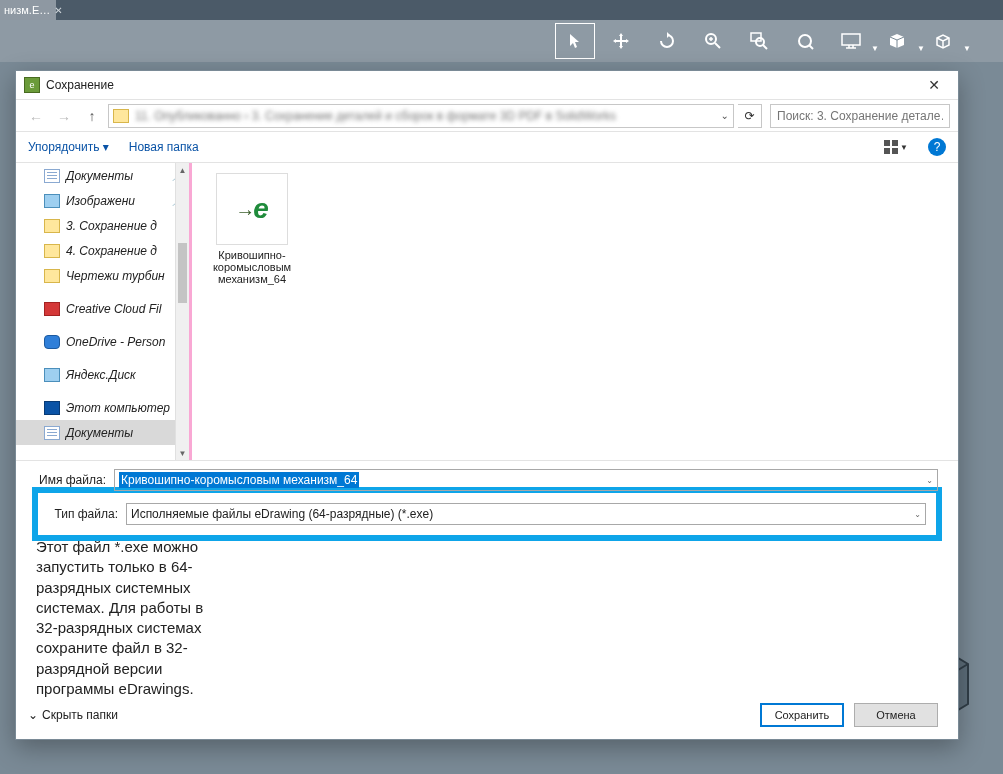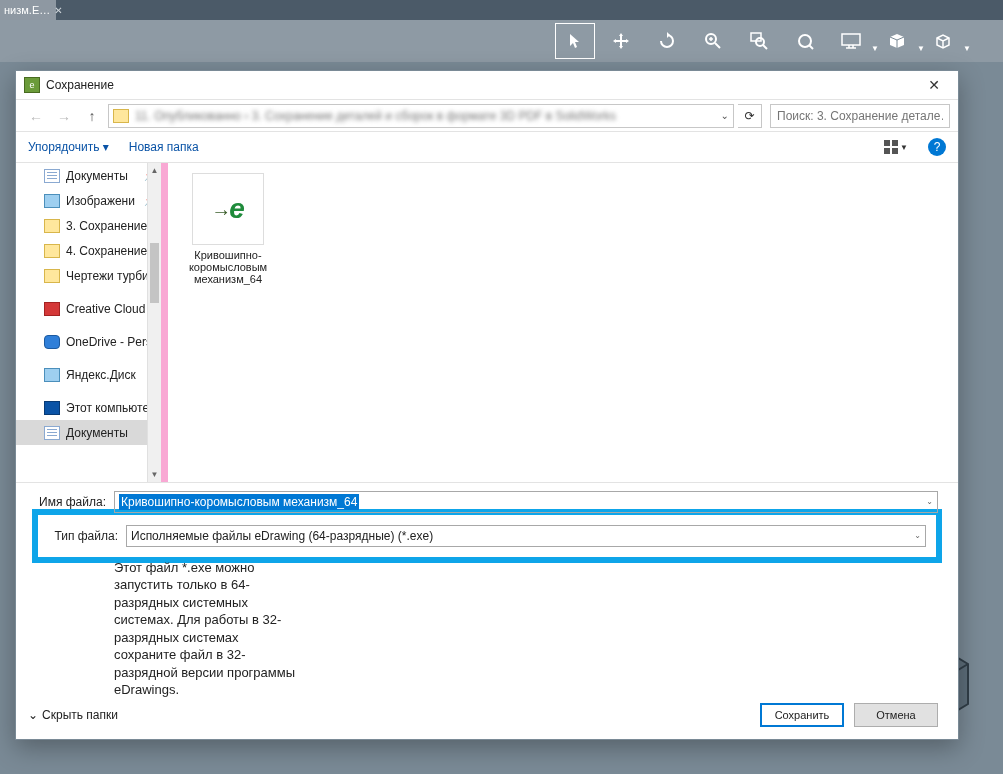--- a/index.html
+++ b/index.html
@@ -28,21 +28,21 @@
   .nav-path .blur { filter: blur(2px); white-space: nowrap; color: #777; }
   .nav-refresh { width: 24px; height: 24px; display: flex; align-items: center; justify-content: center; color: #333; border: 1px solid #c7c7c7; border-left: none; font-size: 12px; }
   .nav-search { width: 180px; height: 24px; border: 1px solid #c7c7c7; margin-left: 4px; font-size: 12px; padding: 0 6px; color: #6b6b6b; }
 
   .dlg-cmd { height: 32px; display: flex; align-items: center; padding: 0 12px; gap: 20px; border-top: 1px solid #e3e3e3; border-bottom: 1px solid #e3e3e3; font-size: 12px; color: #0a53a6; }
   .dlg-cmd .sp { flex: 1; }
   .dlg-cmd .view { color: #333; display: flex; align-items: center; gap: 2px; }
   .dlg-cmd .help { width: 18px; height: 18px; border-radius: 50%; background: #0078d4; color: #fff; font-size: 12px; display: flex; align-items: center; justify-content: center; }
 
   .dlg-body { flex: 1; display: flex; min-height: 0; border-bottom: 1px solid #e3e3e3; }
-  .tree { width: 152px; border-right: 7px solid #f9a8d4; overflow: hidden; font-size: 12px; color: #222; position: relative; }
+  .tree { width: 176px; border-right: 3px solid #f9a8d4; overflow: hidden; font-size: 12px; color: #222; position: relative; font-style: italic; }
   .tree-item { height: 25px; display: flex; align-items: center; padding-left: 28px; gap: 6px; white-space: nowrap; position: relative; }
   .tree-item.sel { background: #d9d9d9; }
   .tree-item .ico { width: 16px; height: 14px; flex: none; }
   .ico-folder { background: #ffe79c; border: 1px solid #d8b64b; }
   .ico-doc { background: #fff; border: 1px solid #8aa9d1; position: relative; }
   .ico-doc::after { content: ""; position: absolute; left: 2px; top: 2px; right: 2px; border-top: 1px solid #8aa9d1; box-shadow: 0 3px 0 #8aa9d1, 0 6px 0 #8aa9d1; }
   .ico-img { background: #9ecff0; border: 1px solid #4b8fbb; }
   .ico-cc { background: #d43838; border: 1px solid #a32222; }
   .ico-cloud { background: #2f7fd9; border: 1px solid #1c5aa0; border-radius: 4px; }
   .ico-pc { background: #0a53a6; border: 1px solid #073a75; }
@@ -59,21 +59,21 @@
   .file .thumb { width: 72px; height: 72px; margin: 0 auto 4px; border: 1px solid #ddd; display: flex; align-items: center; justify-content: center; font-size: 28px; font-weight: bold; color: #1f8b3b; font-family: Arial; }
   .file .thumb .arrow { color: #3a5d2a; font-size: 20px; margin-right: -2px; }
 
   .dlg-foot { padding: 8px 20px 12px 20px; display: flex; flex-direction: column; font-size: 12px; color: #222; }
   .foot-row { display: flex; align-items: center; gap: 8px; }
   .foot-row label { width: 70px; text-align: right; }
   .foot-input { flex: 1; height: 22px; border: 1px solid #a8a8a8; font-size: 12px; padding: 0 4px; }
   .foot-combo { flex: 1; height: 22px; border: 1px solid #a8a8a8; font-size: 12px; padding: 0 4px; display: flex; align-items: center; background: #fff; }
   .foot-combo .caret { margin-left: auto; font-size: 8px; color: #666; }
   .hl { border: 6px solid #0ea5e9; padding: 10px; margin: -4px; }
-  .foot-note { margin-left: 78px; max-width: 190px; line-height: 1.35; font-size: 13px; color: #222; }
+  .foot-note { max-width: 190px; line-height: 1.35; font-size: 15px; color: #222; }
   .foot-actions { display: flex; align-items: center; gap: 10px; margin-top: 4px; }
   .foot-actions .sp { flex: 1; }
   .hide-folders { display: flex; align-items: center; gap: 4px; font-size: 12px; color: #222; margin-left: -8px; }
   .btn { min-width: 84px; height: 24px; border: 1px solid #adadad; background: #e1e1e1; font-size: 11px; display: flex; align-items: center; justify-content: center; }
   .btn.primary { border: 2px solid #0078d4; background: #fff; }
 
   svg { display: block; }
 </style>
 </head>
 <body>

